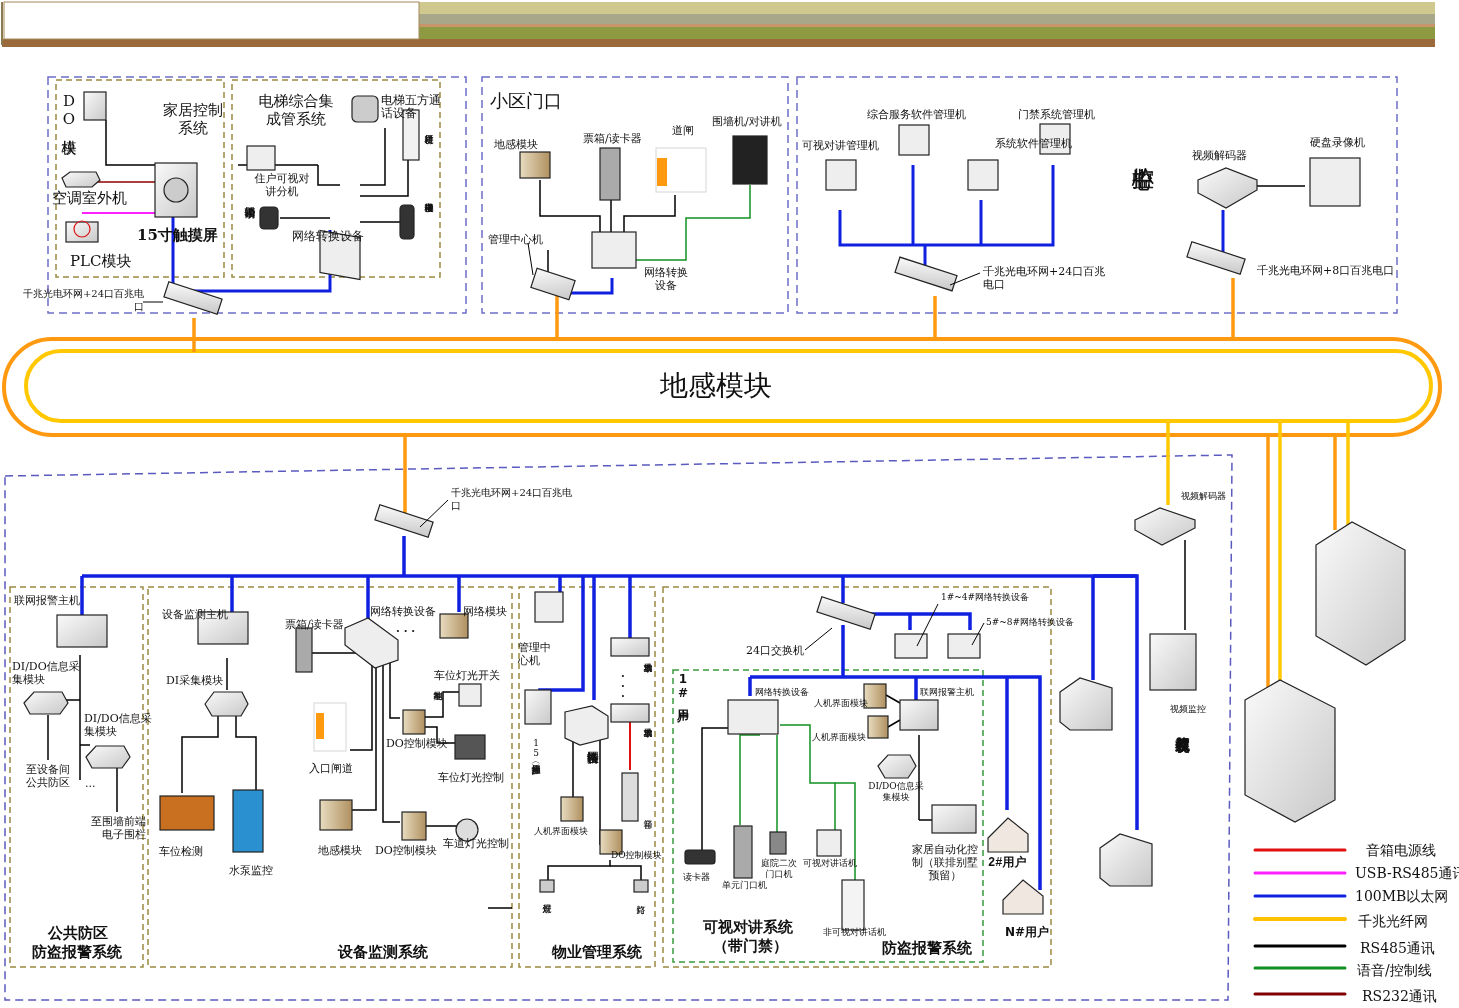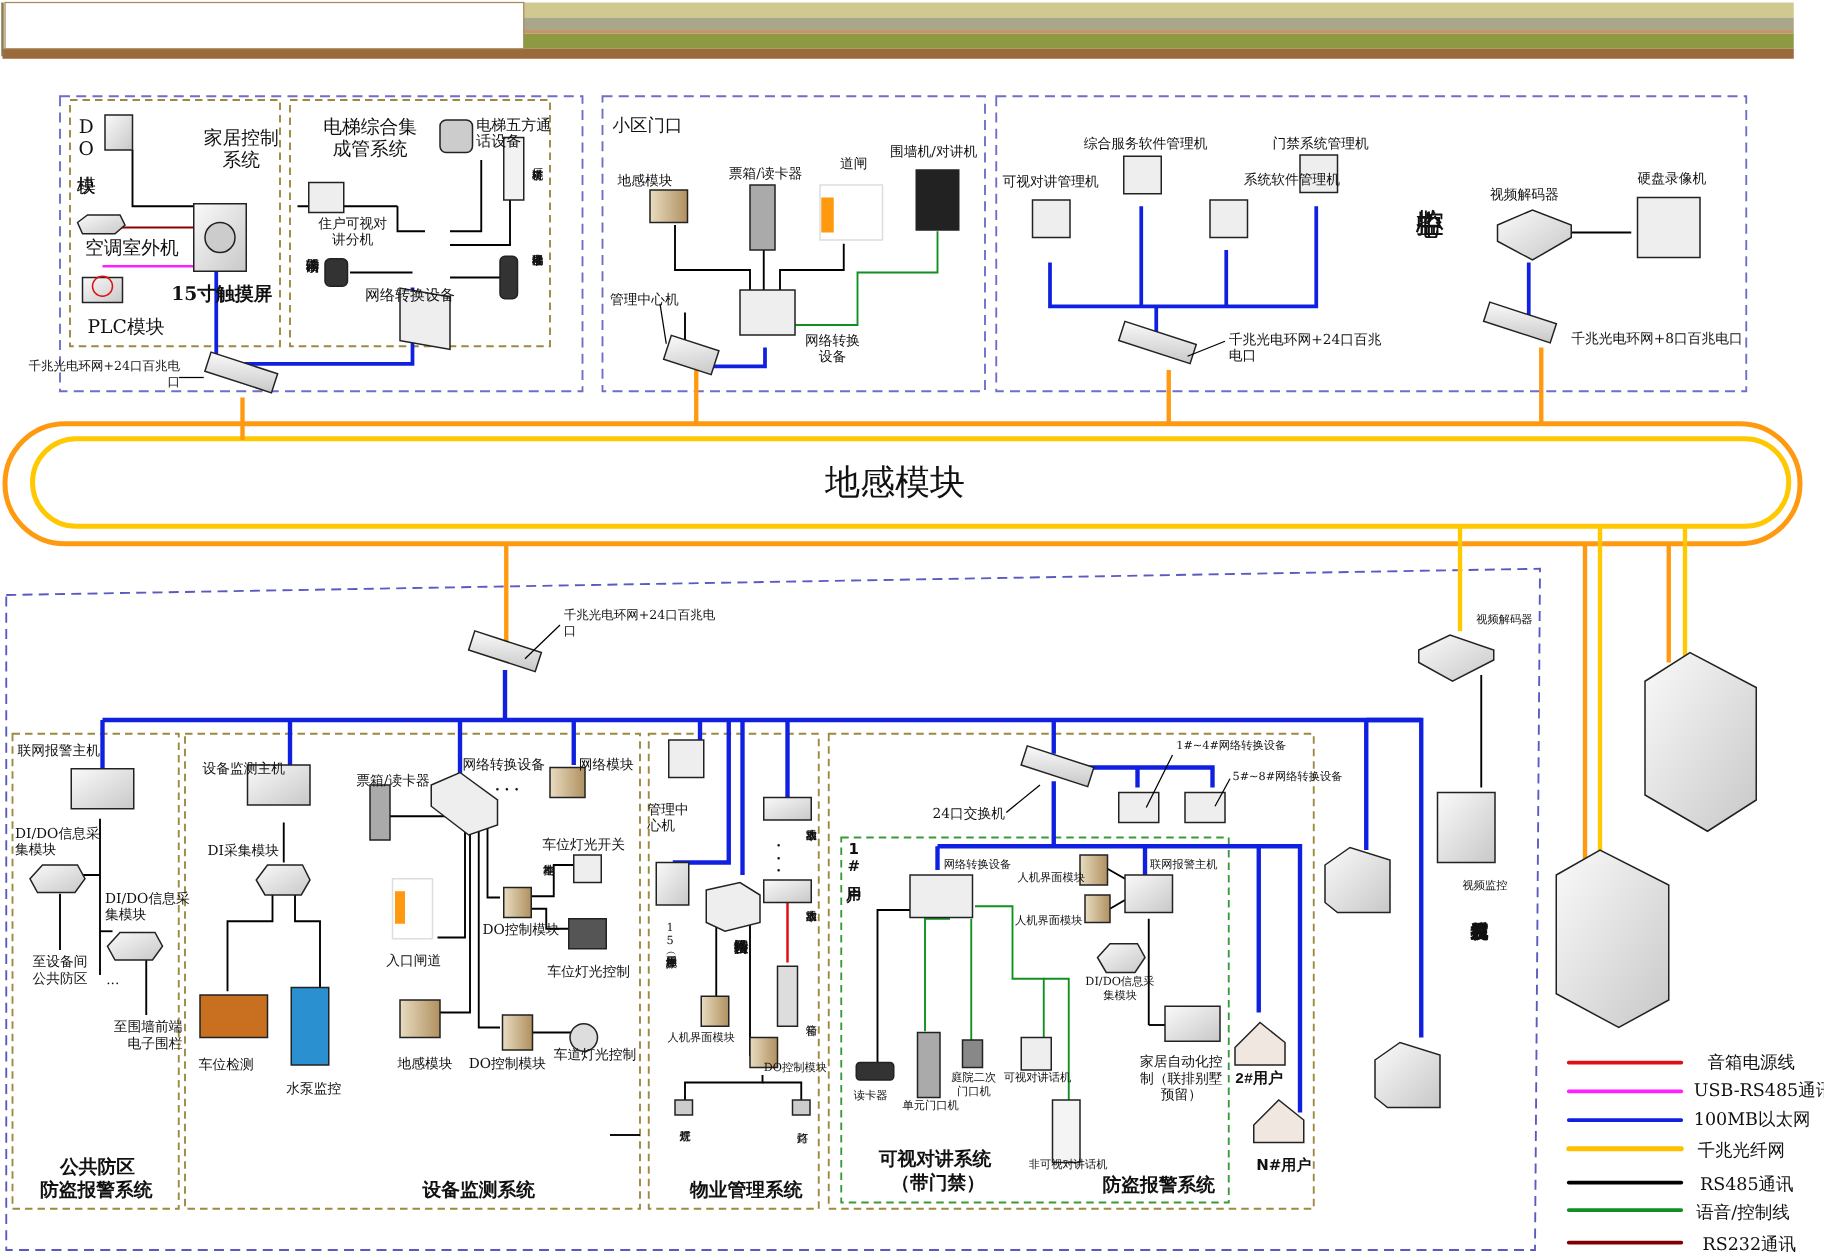--- a/index.html
+++ b/index.html
@@ -1,21 +1,21 @@
 <!DOCTYPE html>
 <html><head>
 <meta charset="utf-8">
 <style>
   html,body{margin:0;padding:0;background:#fff;}
   body{width:1459px;height:1008px;position:relative;overflow:hidden;font-family:"DejaVu Serif","Liberation Serif",serif;color:#111;}
   .abs{position:absolute;}
   .t{position:absolute;white-space:nowrap;font-size:11px;line-height:13px;}
   .ts{font-size:9px;line-height:11px;}
   .tm{font-size:15px;line-height:18px;}
-  .tl{font-size:14px;line-height:22px;}
+  .tl{font-size:18px;line-height:22px;}
   .tb{font-family:"DejaVu Sans","Liberation Sans",sans-serif;font-weight:bold;font-size:15px;line-height:18px;}
   .vt{writing-mode:vertical-rl;text-orientation:upright;white-space:nowrap;}
   svg{position:absolute;left:0;top:0;}
   .titlebar{left:0;top:0;width:1437px;height:47px;}
   .title{left:10px;top:3px;font-family:"DejaVu Serif",serif;font-size:29px;line-height:36px;letter-spacing:1px;color:#222;}
   .ring-label{left:660px;top:370px;font-size:28px;line-height:32px;font-family:"DejaVu Serif",serif;}
   .legend-label{font-size:14px;line-height:16px;}
 </style>
 </head>
 <body>
@@ -282,21 +282,21 @@
     <line x1="1255" y1="896" x2="1345" y2="896" stroke="#1020e0"></line>
     <line x1="1255" y1="919" x2="1345" y2="919" stroke="#ffc000" stroke-width="4"></line>
     <line x1="1255" y1="946" x2="1345" y2="946" stroke="#000000"></line>
     <line x1="1255" y1="968" x2="1345" y2="968" stroke="#109020"></line>
     <line x1="1255" y1="994" x2="1345" y2="994" stroke="#800000"></line>
   </g>
 </svg>
 
 <div class="t tm vt" style="left:60px;top:92px;">DO模块</div>
 <div class="t tm" style="left:132px;top:101px;width:66px;white-space:normal;text-align:center;margin-left:28px;">家居控制系统</div>
-<div class="t tm" style="left:68px;top:189px;">空调室外机</div>
+<div class="t tm" style="left:52px;top:189px;">空调室外机</div>
 <div class="t tm" style="left:137px;top:226px;font-weight:bold;">15寸触摸屏</div>
 <div class="t tm" style="left:70px;top:252px;">PLC模块</div>
 <div class="t tm" style="left:255px;top:92px;width:82px;white-space:normal;text-align:center;">电梯综合集成管系统</div>
 <div class="t" style="left:381px;top:94px;width:60px;white-space:normal;font-size:12px;">电梯五方通话设备</div>
 <div class="t ts vt" style="left:423px;top:128px;">楼厅对讲机</div>
 <div class="t" style="left:252px;top:172px;width:60px;white-space:normal;text-align:center;">住户可视对讲分机</div>
 <div class="t vt" style="left:243px;top:198px;">轿箱内读卡器</div>
 <div class="t ts vt" style="left:423px;top:196px;">电梯楼层读卡器</div>
 <div class="t" style="left:292px;top:230px;font-size:12px;">网络转换设备</div>
 <div class="t" style="left:18px;top:287px;width:126px;white-space:normal;text-align:right;font-size:10px;">千兆光电环网+24口百兆电口</div>

